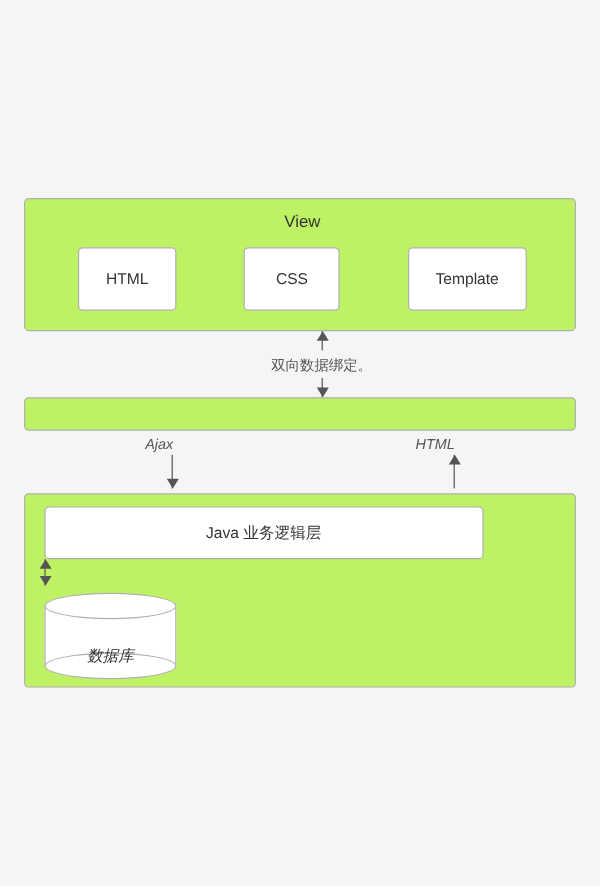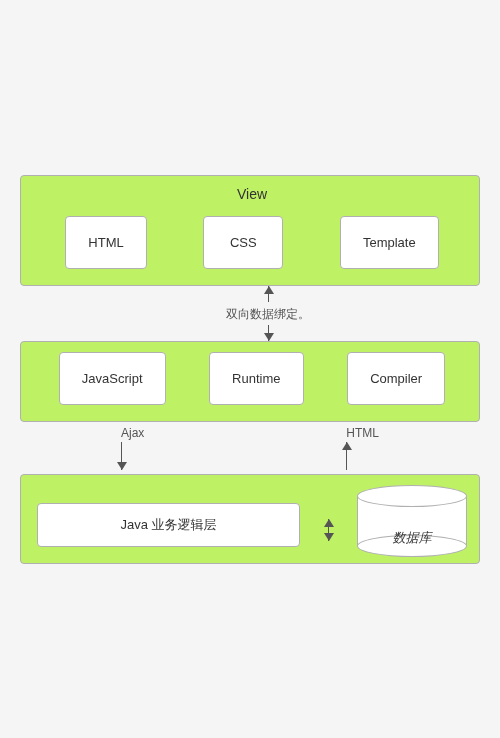--- a/index.html
+++ b/index.html
@@ -78,21 +78,22 @@
     .split-connector {
       width: 100%;
       display: flex;
       justify-content: space-around;
       align-items: flex-start;
       padding: 4px 0;
     }
     .split-arrow {
       display: flex;
       flex-direction: column;
-      align-items: flex-start;
+      align-items: flex-end;
+      font-style: italic;
     }
     .split-arrow .label {
       font-size: 12px;
       color: #555;
       margin-bottom: 2px;
     }
     .arrow-shaft {
       width: 1px;
       height: 28px;
       background: #555;
@@ -221,40 +222,35 @@
 
   <div class="connector">
     <div class="arrow-double">
       <div class="arrow-shaft has-up-head" style="height:16px;"></div>
       <div class="connector-label">双向数据绑定。</div>
       <div class="arrow-shaft has-down-head" style="height:16px;"></div>
     </div>
   </div>
 
   <div class="layer">
-    <div class="layer-boxes">
-      <div class="box">JavaScript</div>
-      <div class="box">Runtime</div>
-      <div class="box">Compiler</div>
-    </div>
   </div>
 
   <div class="split-connector">
     <div class="split-arrow">
       <div class="label">Ajax</div>
       <div class="arrow-shaft has-down-head" style="height:28px;"></div>
     </div>
     <div class="split-arrow">
       <div class="label">HTML</div>
       <div class="arrow-shaft has-up-head" style="height:28px;"></div>
     </div>
   </div>
 
   <div class="layer">
-    <div style="display:flex;flex-direction:row;align-items:flex-end;gap:28px;">
+    <div style="display:flex;flex-direction:column;align-items:flex-start;">
       <div class="java-box">Java 业务逻辑层</div>
 
       <div class="db-arrow">
         <div class="db-shaft two-head"></div>
       </div>
 
       <div class="cylinder">
         <div class="cyl-top"></div>
         <div class="cyl-body"></div>
         <div class="cyl-bottom"></div>

